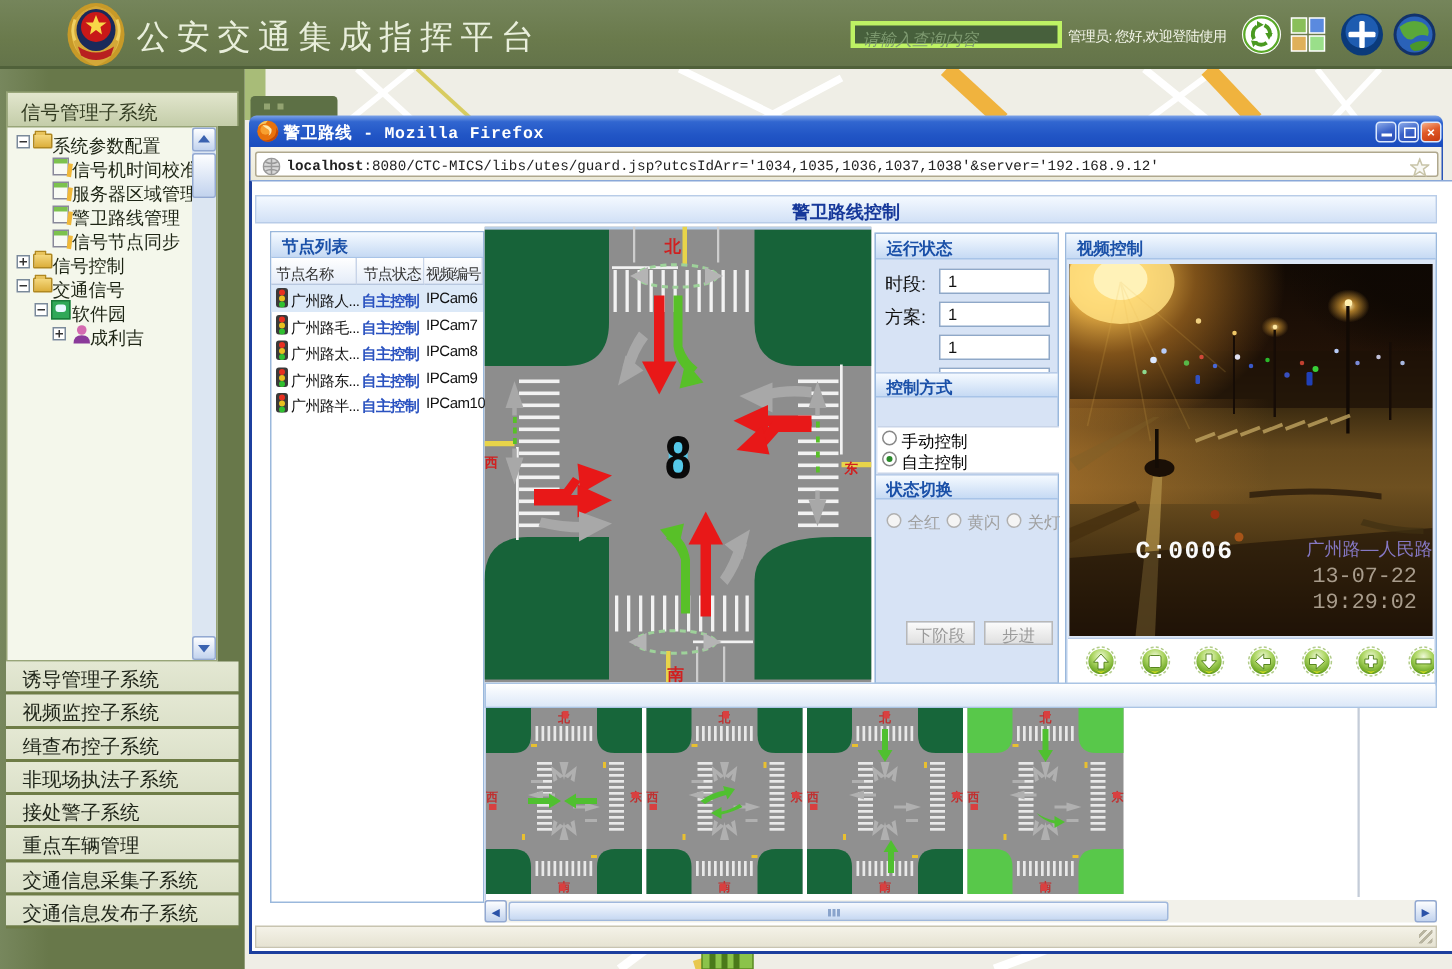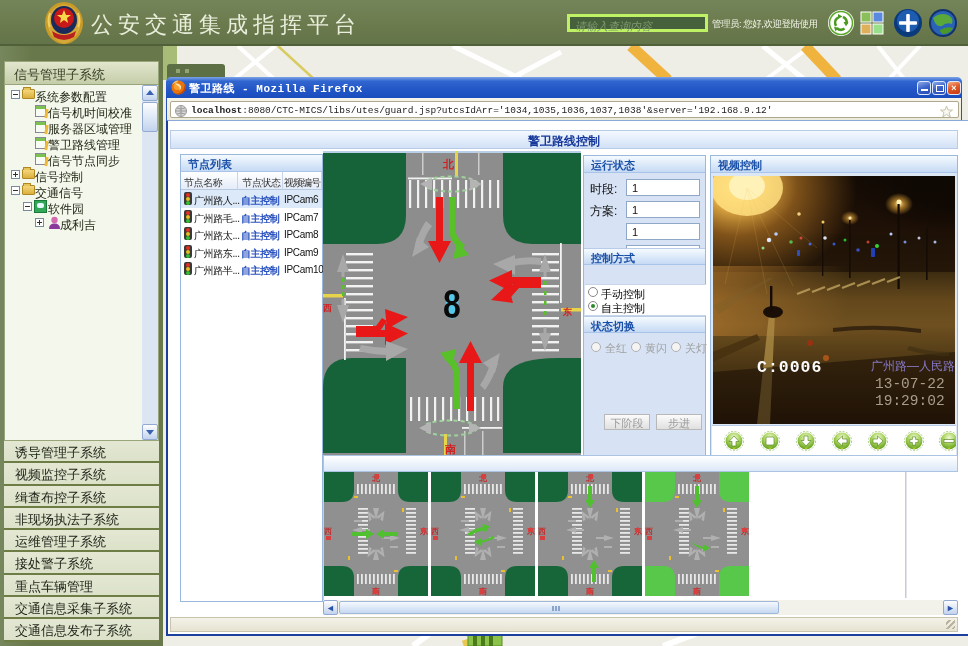--- a/index.html
+++ b/index.html
@@ -13,21 +13,21 @@
 
 #hdr { left:0; top:0; width:968px; height:46px; background:linear-gradient(#75855b 0%,#6a7a4c 60%,#64744a 100%); border-bottom:2px solid #50613a; }
 #htitle { left:91px; top:10px; color:#e9efdc; font-size:22px; letter-spacing:5px; }
 #search { left:567px; top:14px; width:141px; height:18px; background:#47603c; border:3px solid #bef264; color:#7e9a70; font-size:11px; padding-top:2px; padding-left:5px;font-style:italic; }
 #admin { left:712px; top:18px; color:#f2f4e8; font-size:9.5px; letter-spacing:-0.5px; }
 .hico { top:8px; width:30px; height:30px; }
 
 
 #side { left:0; top:46px; width:163px; height:600px; background:linear-gradient(90deg,#77875d,#68784a 20%); }
 #sideHdr { left:4px; top:15px; width:155px; height:23px; background:linear-gradient(#e2e6cd,#c4cda9); color:#333c22; font-size:13px; padding:4px 0 0 9px; border:1px solid #98a578; border-bottom:0;}
-#tree { left:4px; top:38px; width:155px; height:357px; background:#f4f7eb; border:1px solid #98a578; font-size:12px; color:#1d2414; }
+#tree { left:4px; top:38px; width:141px; height:357px; background:#f4f7eb; border:1px solid #98a578; font-size:12px; color:#1d2414; }
 .trow { position:absolute; height:15px; white-space:nowrap; font-size:12px; }
 #treescroll { position:absolute; right:0px; top:0px; width:16px; height:355px; background:#dce6f2; }
 .sbtn { position:absolute; left:0; width:16px; height:16px; background:linear-gradient(#fdfeff,#c2d3ee); border:1px solid #93a9d2; border-radius:2px; }
 .exbox { position:absolute; width:9px; height:9px; border:1px solid #7a8a9a; background:#fff; top:2px; }
 .exbox:before { content:""; position:absolute; left:1px; top:3px; width:5px; height:1px; background:#333; }
 .exbox.plus:after { content:""; position:absolute; left:3px; top:1px; width:1px; height:5px; background:#333; }
 .folder { position:absolute; top:1px; width:13px; height:10px; background:linear-gradient(#f4d77c,#dcaf3c); border:1px solid #b08820; border-radius:1px; }
 .folder:before { content:""; position:absolute; left:0px; top:-3px; width:6px; height:2px; background:#e8c35c; border:1px solid #b08820; border-bottom:0; border-radius:1px 1px 0 0;}
 .leafico { position:absolute; top:1px; width:11px; height:12px; background:#f8faf4; border:1px solid #889; }
 .leafico:before { content:""; position:absolute; left:0; top:0; width:9px; height:3px; background:#7cc24e; }
@@ -213,21 +213,20 @@
             <path d="M7,10 L11,5 L3,5 Z" fill="#3a62b0"></path>
           </svg></div>
       <div class="sbtn" style="top:17px; height:30px;"></div>
     </div>
   </div>
   <div id="acc" class="abs">
     <div class="aitem">诱导管理子系统</div>
     <div class="aitem">视频监控子系统</div>
     <div class="aitem">缉查布控子系统</div>
     <div class="aitem">非现场执法子系统</div>
-    <div class="aitem">运维管理子系统</div>
     <div class="aitem">接处警子系统</div>
     <div class="aitem">重点车辆管理</div>
     <div class="aitem">交通信息采集子系统</div>
     <div class="aitem">交通信息发布子系统</div>
   </div>
 </div>
 
 <div id="tab2" class="abs" style="left:167px; top:64px; width:58px; height:16px; background:#5d7045; border-radius:3px 3px 0 0;">
   <span class="abs" style="left:9px; top:5px; width:4px; height:4px; background:#93a371; box-shadow:9px 0 #93a371;"></span>
 </div>

